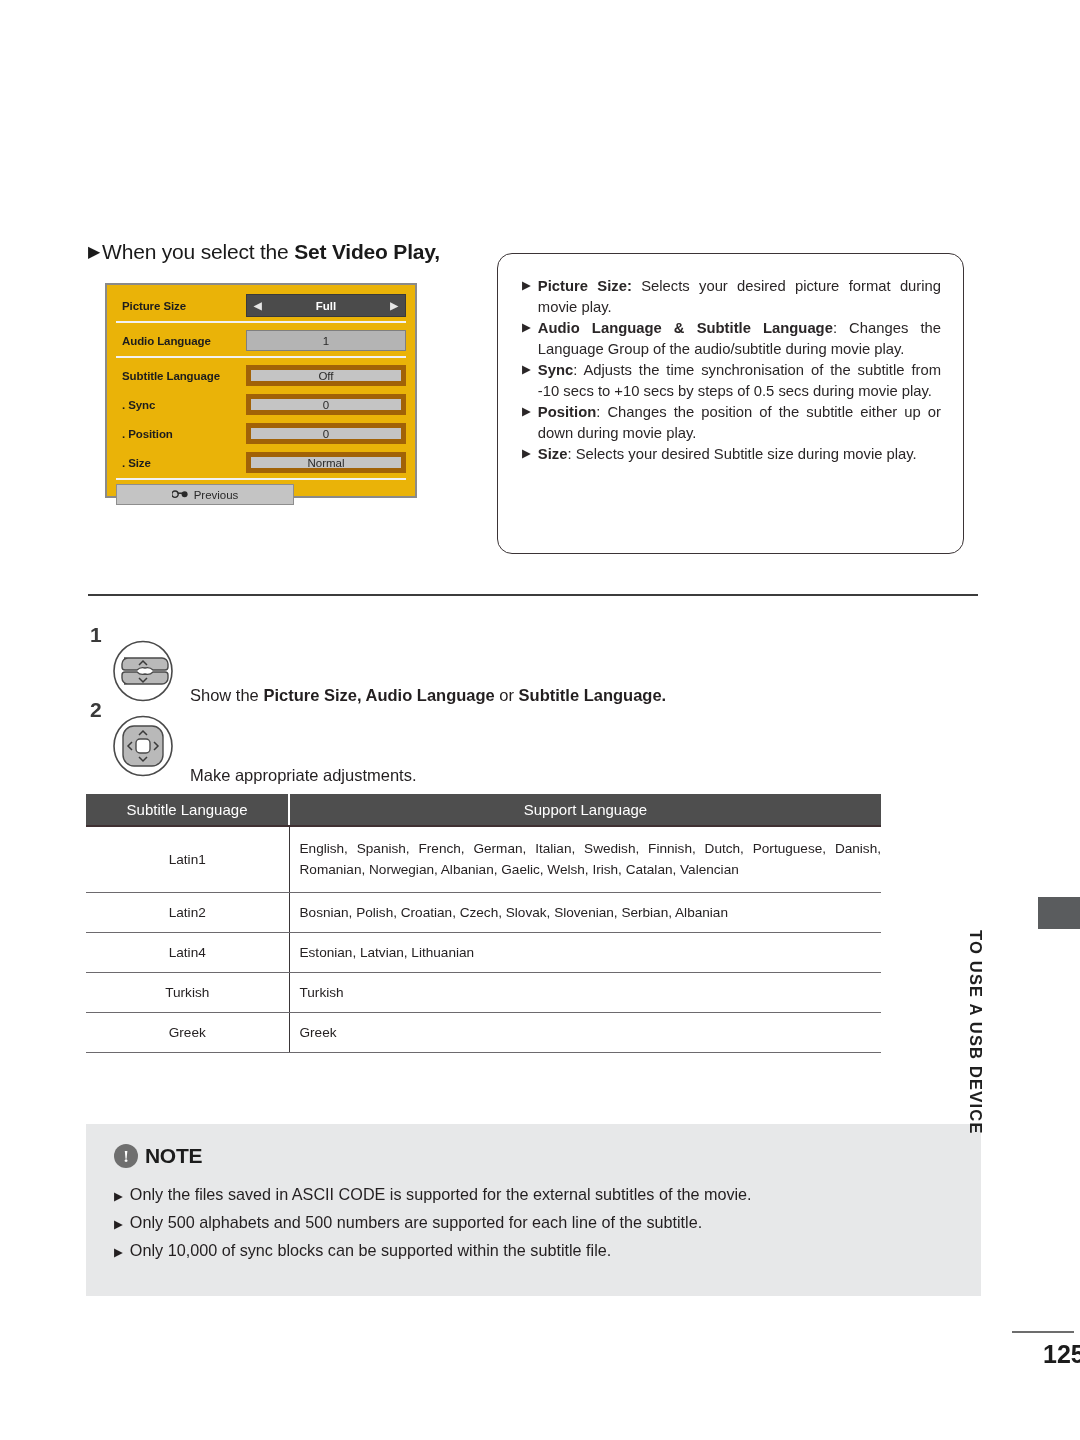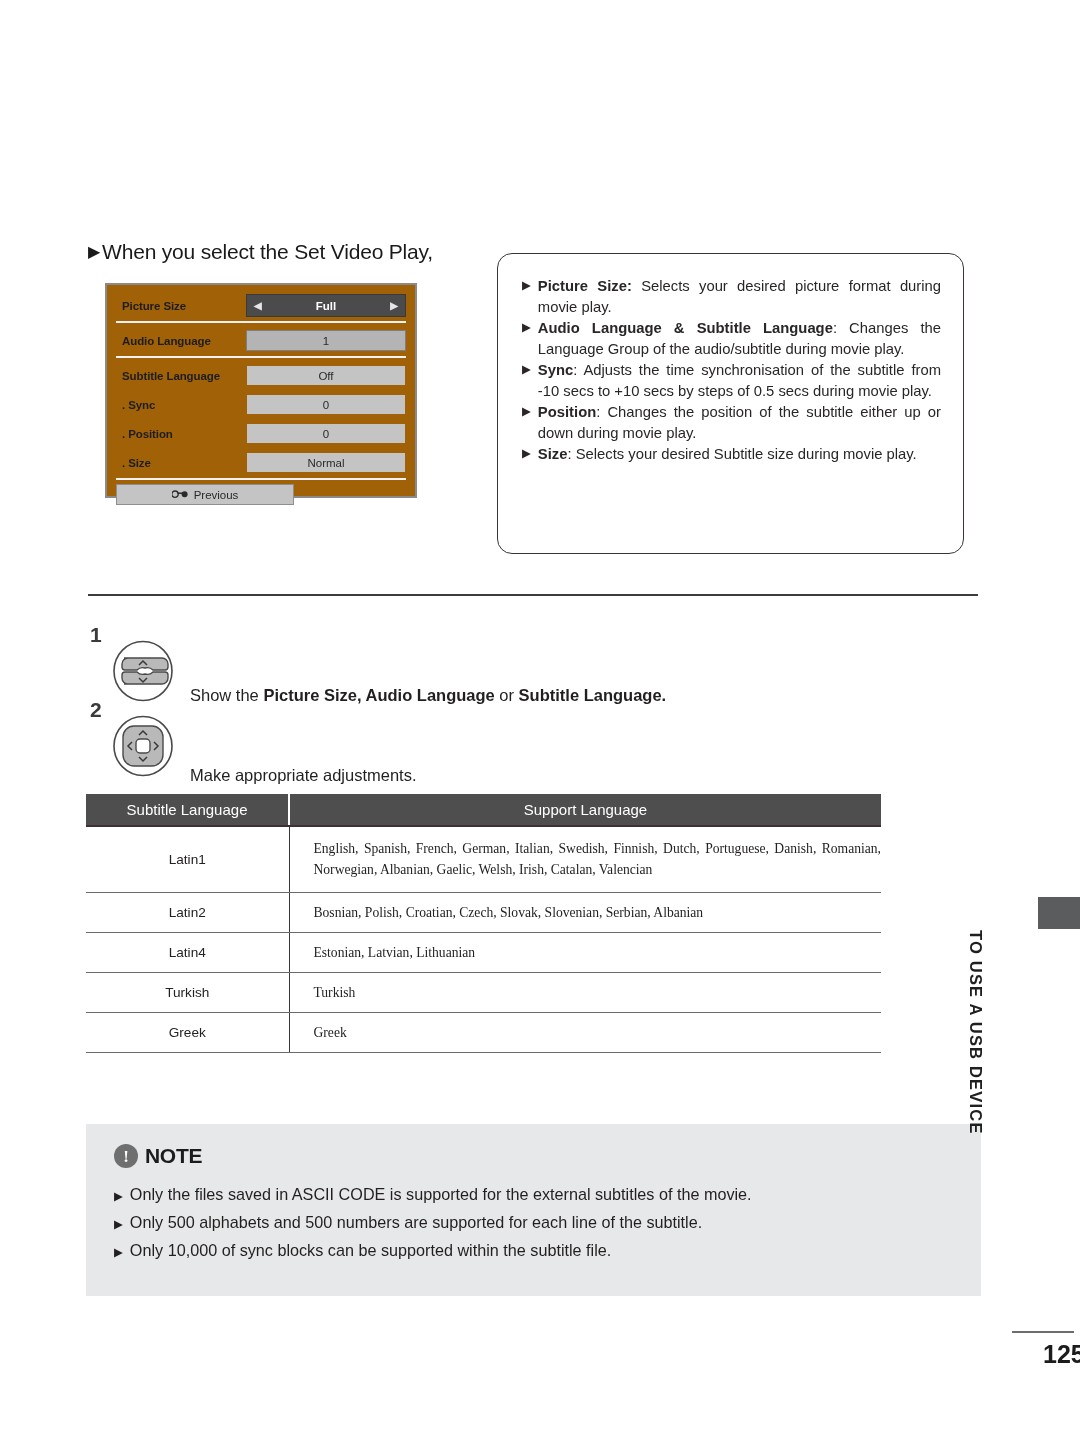--- a/index.html
+++ b/index.html
@@ -13,43 +13,43 @@
   }
   .page { position: relative; width: 1080px; height: 1440px; }
 
   
   .section-title {
     position: absolute; left: 88px; top: 240px;
     font-size: 21px; font-weight: 400; color: #1a1a1a;
     letter-spacing: -0.2px; white-space: nowrap;
   }
   .section-title .tri { font-size: 16px; vertical-align: 2px; margin-right: 2px; }
-  .section-title b { font-weight: normal; }
+  .section-title b { font-weight: bold; }
 
   
   .osd {
     position: absolute; left: 105px; top: 283px;
     width: 312px; height: 215px;
-    background: #a16207;
+    background: #eab308;
     border: 2px solid #8a8a8a;
     padding: 7px 9px 7px 9px;
   }
   .osd-row {
     display: flex; align-items: center;
     height: 27px; margin-bottom: 2px;
   }
   .osd-label {
     width: 130px; font-size: 11.5px; font-weight: bold;
     color: #1d1d1d; padding-left: 6px; letter-spacing: -0.1px;
   }
   .osd-value {
     flex: 1; height: 21px; display: flex; align-items: center;
     justify-content: center; position: relative;
     font-size: 11.5px; color: #2a2a2a;
-    background: #c4c4c4; border: 1px solid #a16207;
+    background: #c4c4c4; border: 5px solid #a16207;
   }
   .osd-value.highlight {
     background: #4b4b4b; color: #ffffff; font-weight: bold;
     border: 1px solid #3a3a3a; height: 23px;
   }
   .osd-value.selected-grey { background: #b4b4b4; border: 1px solid #7f7f7f; }
   .osd-arrow {
     position: absolute; font-size: 10px; color: #e6e6e6;
   }
   .osd-arrow.left { left: 7px; }
@@ -115,21 +115,21 @@
   }
   .lang-table th.col1 { width: 203px; border-right: 2px solid #ffffff; }
   .lang-table td {
     font-size: 13.6px; color: #262223;
     border-bottom: 1.6px solid #6d6a6e;
     padding: 9px 0 9px 0; vertical-align: middle;
   }
   .lang-table td.c1 {
     width: 203px; text-align: center; border-right: 1.6px solid #3a3638;
   }
-  .lang-table td.c2 { padding-left: 24px; text-align: justify; line-height: 1.55; font-family: Liberation Serif, serif; }
+  .lang-table td.c2 { padding-left: 10px; text-align: justify; line-height: 1.55; }
   .lang-table tr.tall td { height: 66px; }
 
   
   .note-box {
     position: absolute; left: 86px; top: 1124px;
     width: 895px; height: 172px;
     background: #e7e8e9;
     padding: 20px 0 0 28px;
   }
   .note-head { display: flex; align-items: center; gap: 7px; margin-bottom: 17px; }

